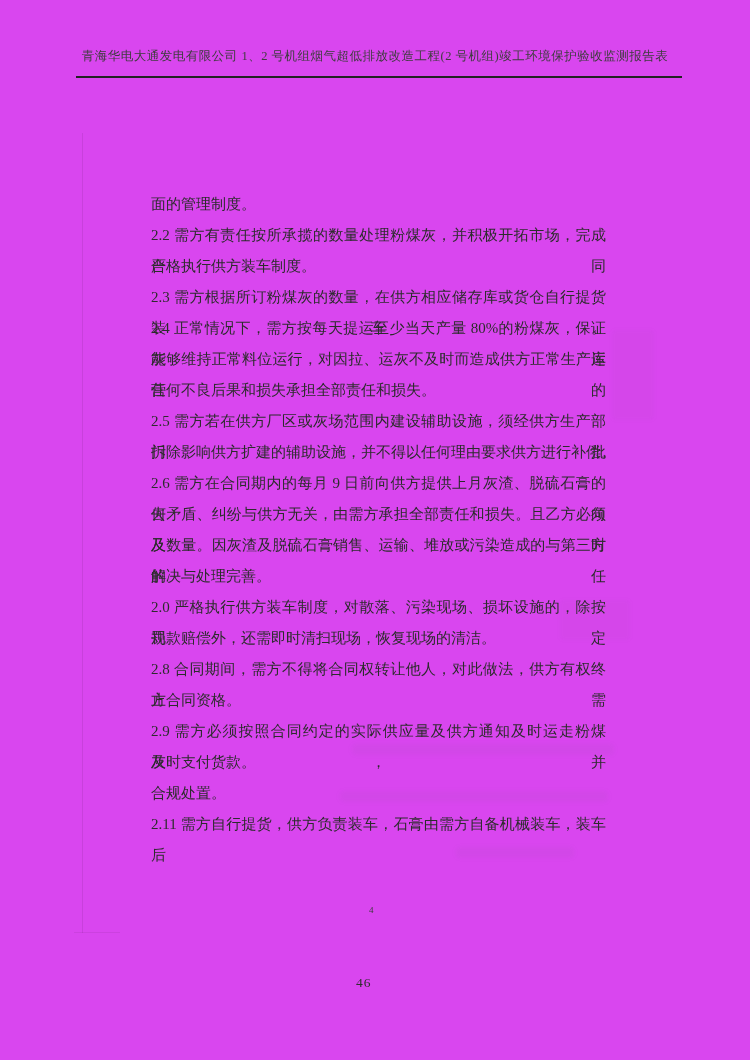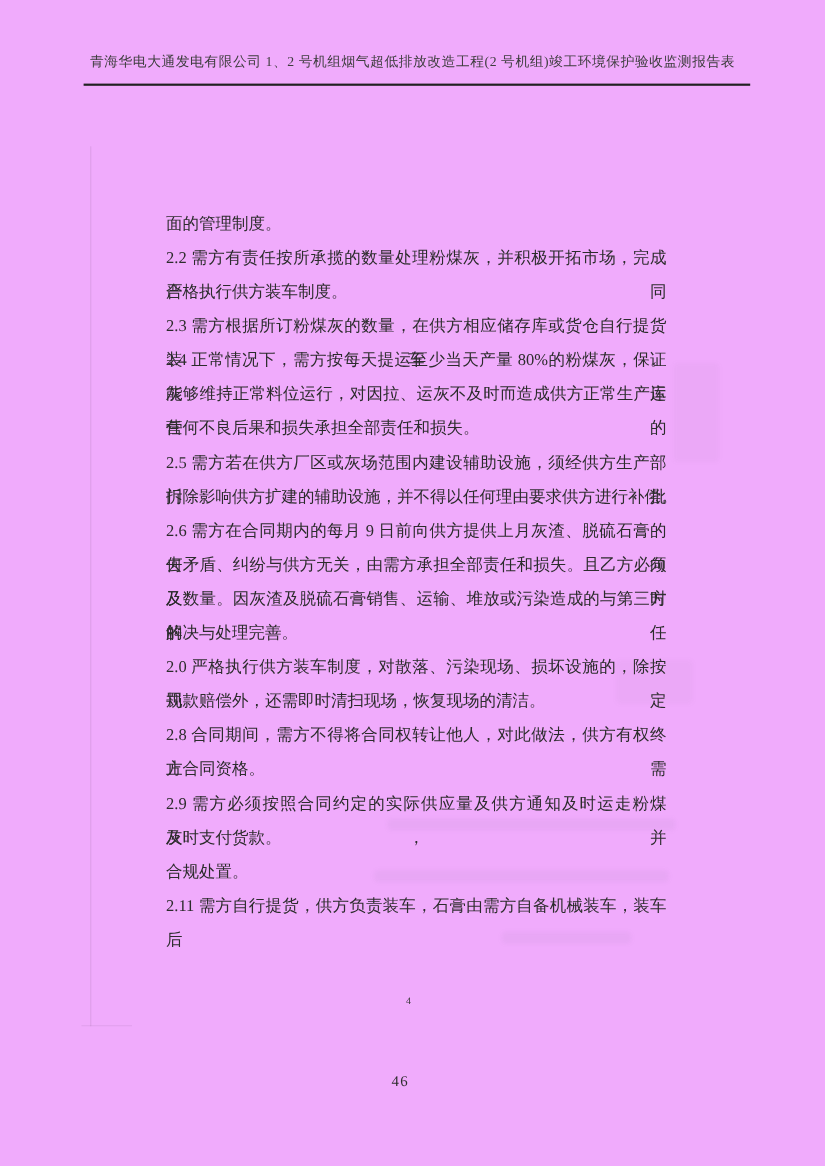--- a/index.html
+++ b/index.html
@@ -10,21 +10,21 @@
     width: 750px;
     height: 1060px;
     position: relative;
     background: #fcfcfc;
     font-family: "Liberation Serif", "DejaVu Serif", serif;
     overflow: hidden;
   }
   .page {
     position: absolute;
     inset: 0;
-    background: #f0abfc;
+    background: #d946ef;
   }
   .header-title {
     position: absolute;
     top: 48px;
     left: 0;
     width: 750px;
     text-align: center;
     font-size: 12.5px;
     letter-spacing: 0.5px;
     color: #3d3d3d;

